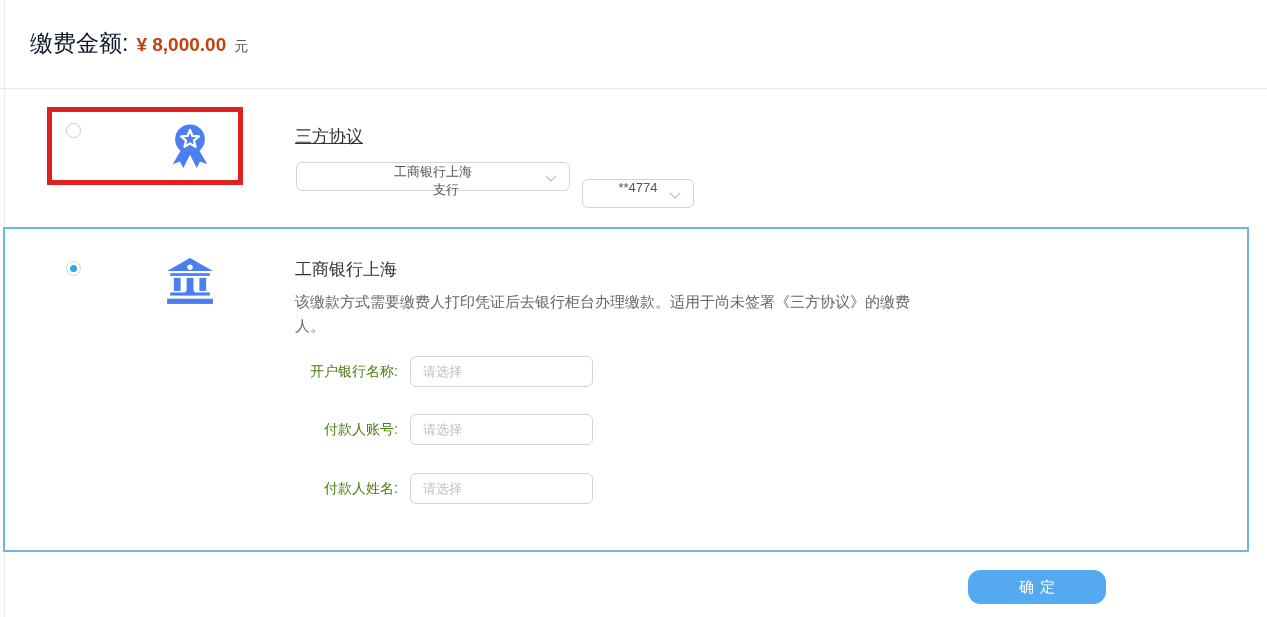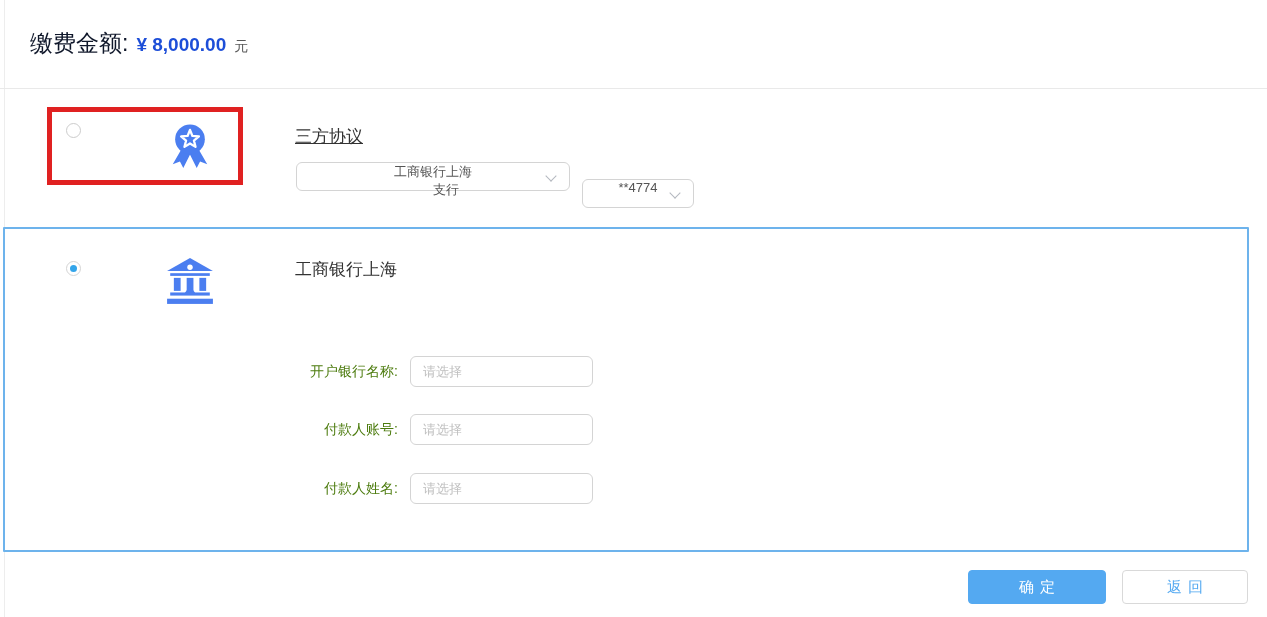--- a/index.html
+++ b/index.html
@@ -24,21 +24,21 @@
 
   
   .amount-row {
     position: absolute;
     left: 30px; top: 28px;
     display: flex;
     align-items: baseline;
     gap: 8px;
   }
   .amount-label { font-size: 23px; color: #0f172a; }
-  .amount-value { font-size: 19px; font-weight: bold; color: #1d4ed8; }
+  .amount-value { font-size: 19px; font-weight: bold; color: #c2410c; }
   .amount-unit  { font-size: 14px; color: #595959; }
 
   .divider-top {
     position: absolute;
     left: 0; top: 88px;
     width: 1267px; height: 1px;
     background: #e9e9e9;
   }
 
   
@@ -156,21 +156,21 @@
     outline: none;
     font-family: "Liberation Sans", "DejaVu Sans", sans-serif;
   }
   .field-input::placeholder { color: #bfbfbf; }
 
   
   .btn {
     position: absolute;
     top: 570px;
     height: 34px;
-    border-radius: 4px;
+    border-radius: 12px;
     font-size: 15px;
     letter-spacing: 6px;
     padding-left: 6px;
     text-align: center;
     line-height: 32px;
     cursor: pointer;
     font-family: "Liberation Sans", "DejaVu Sans", sans-serif;
   }
   .btn-confirm {
     left: 968px;
@@ -238,31 +238,31 @@
       <rect x="8.5" y="21" width="6.5" height="12.5" fill="#4b7ef0"></rect>
       <rect x="20.8" y="21" width="6.5" height="12.5" fill="#4b7ef0"></rect>
       <rect x="33" y="21" width="6.5" height="12.5" fill="#4b7ef0"></rect>
       <polygon points="24,28.5 29,35.5 19,35.5" fill="#4b7ef0"></polygon>
       <rect x="5" y="35" width="38" height="3" fill="#4b7ef0"></rect>
       <rect x="2" y="41" width="44" height="5" fill="#4b7ef0"></rect>
     </svg>
   </span>
 
   <div class="opt2-title">工商银行上海</div>
+  <div class="opt2-desc">该缴款方式需要缴费人打印凭证后去银行柜台办理缴款。适用于尚未签署《三方协议》的缴费人。</div>
 
   <div class="field-row field-row-1">
     <span class="field-label">开户银行名称:</span>
     <input class="field-input" type="text" placeholder="请选择" style="">
   </div>
 
   <div class="field-row field-row-2">
     <span class="field-label">付款人账号:</span>
     <input class="field-input" type="text" placeholder="请选择" style="">
   </div>
 
   <div class="field-row field-row-3">
     <span class="field-label">付款人姓名:</span>
     <input class="field-input" type="text" placeholder="请选择" style="">
   </div>
 
   <button class="btn btn-confirm">确定</button>
-  <button class="btn btn-back">返回</button>
 </div>
 
 </body></html>

